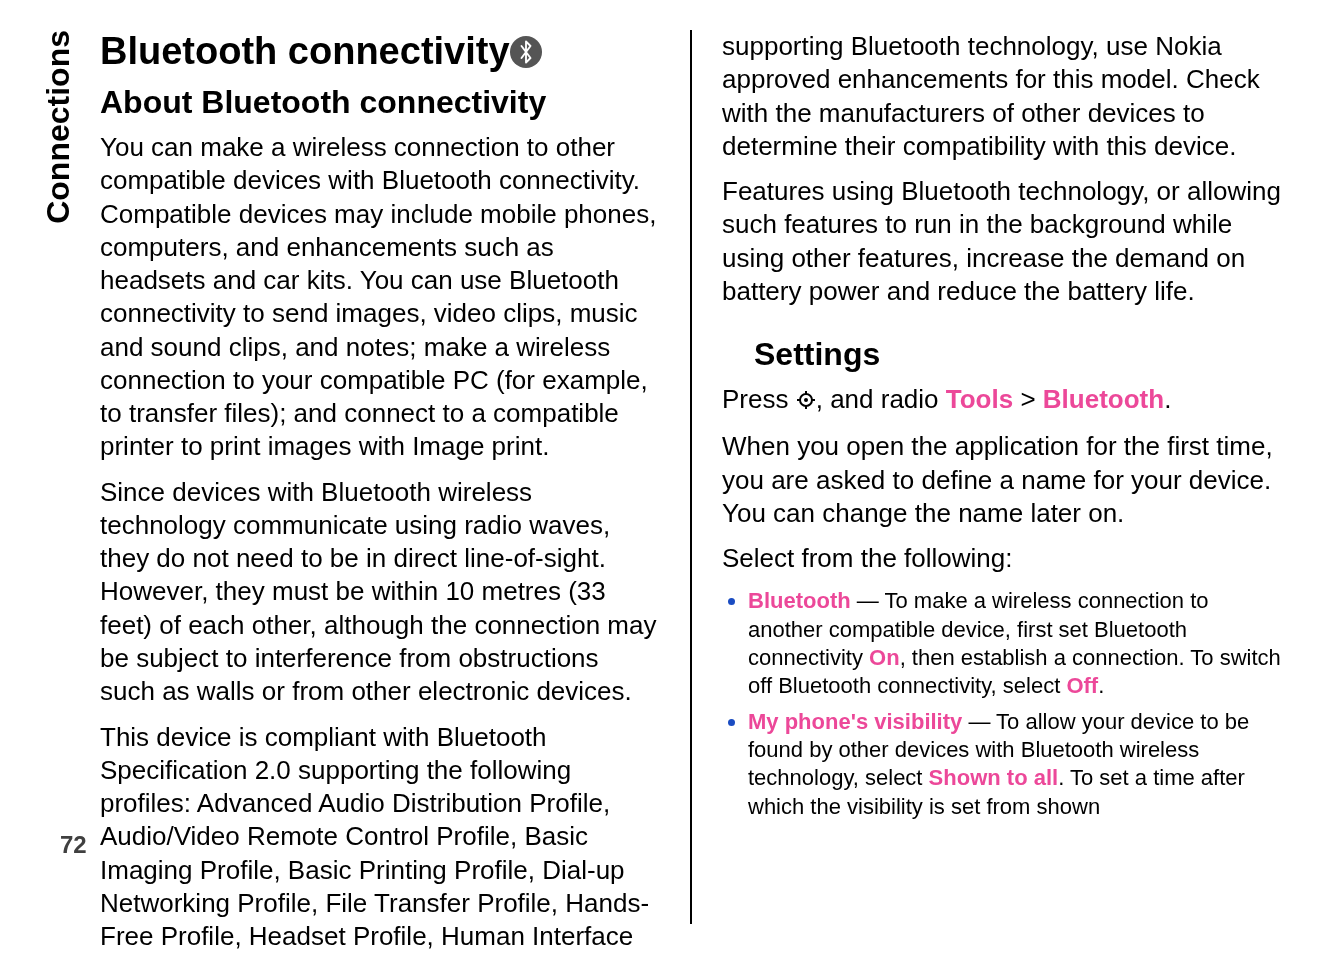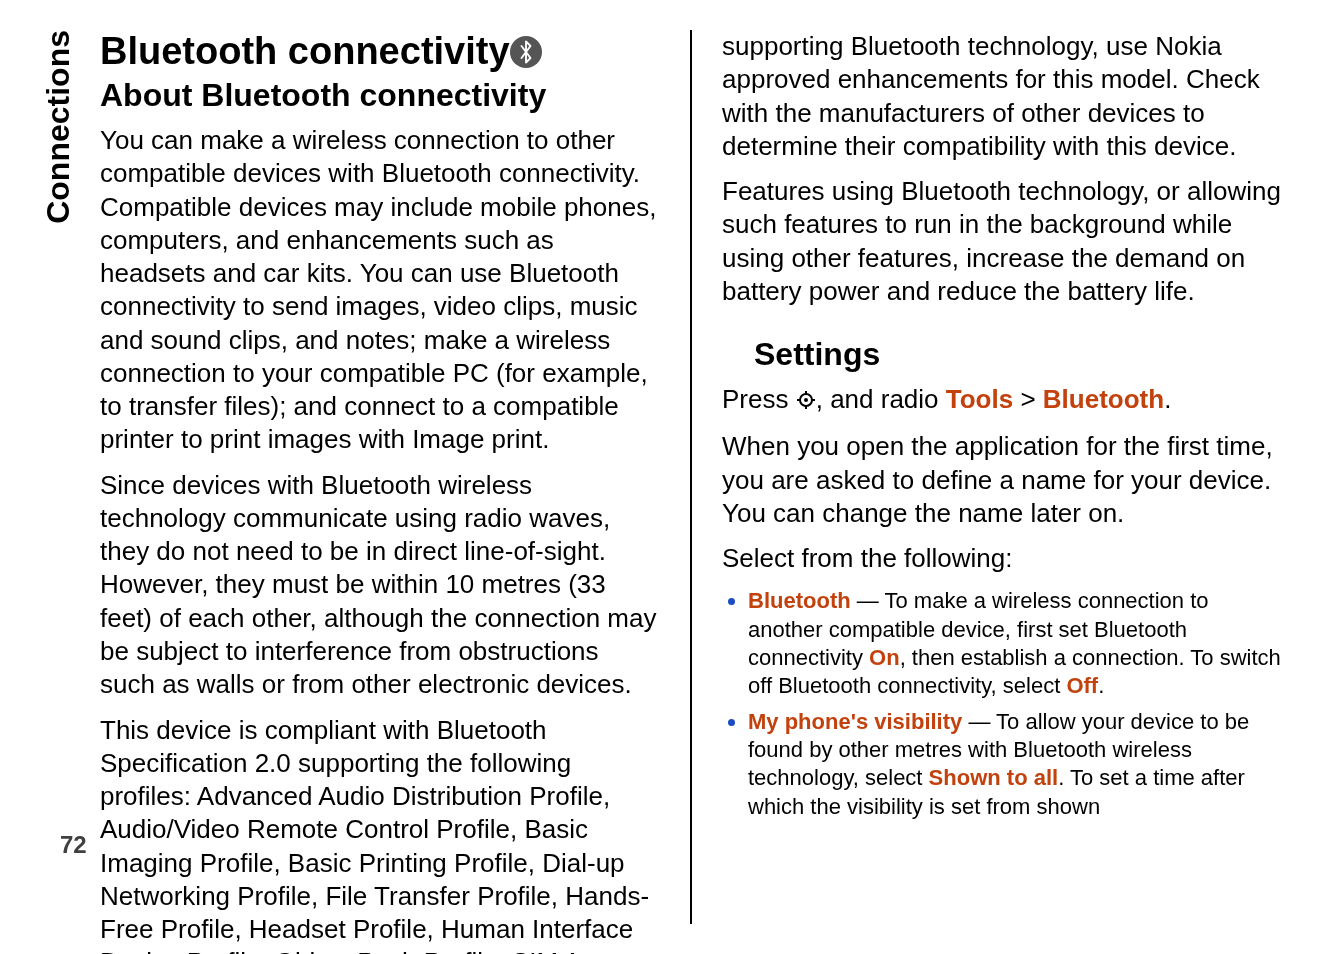--- a/index.html
+++ b/index.html
@@ -44,41 +44,41 @@
     min-width: 0;
   }
   .divider {
     width: 2px;
     background: #000;
     align-self: stretch;
   }
   h1 {
     font-size: 38px;
     font-weight: bold;
-    margin: 0 0 4px 0;
+    margin: 0 0 11px 0;
     display: flex;
     align-items: center;
   }
   h2 {
     font-size: 32px;
     font-weight: bold;
     margin: 0 0 10px 0;
   }
   h2.settings {
     margin-top: 28px;
     margin-left: 32px;
   }
   p {
     font-size: 26px;
     line-height: 1.28;
     margin: 0 0 12px 0;
   }
   .menu-label {
     font-weight: bold;
-    color: #c2410c;
+    color: #ec4899;
   }
   .link {
     color: #1a4cc2;
     text-decoration: underline;
     cursor: pointer;
   }
   ul {
     margin: 0;
     padding: 0 0 0 26px;
     font-size: 22px;
@@ -156,19 +156,19 @@
       </p>
 
       <p>When you open the application for the first time, you are asked to define a name for your device. You can change the name later on.</p>
       <p>Select from the following:</p>
 
       <ul>
         <li>
           <span class="menu-label">Bluetooth</span><span> — To make a wireless connection to another compatible device, first set Bluetooth connectivity </span><span class="menu-label">On</span><span>, then establish a connection. To switch off Bluetooth connectivity, select </span><span class="menu-label">Off</span><span>.</span>
         </li>
         <li>
-          <span class="menu-label">My phone's visibility</span><span> — To allow your device to be found by other metres with Bluetooth wireless technology, select </span><span class="menu-label">Shown to all</span><span>. To set a time after which the visibility is set from shown</span>
+          <span class="menu-label">My phone's visibility</span><span> — To allow your device to be found by other devices with Bluetooth wireless technology, select </span><span class="menu-label">Shown to all</span><span>. To set a time after which the visibility is set from shown</span>
         </li>
       </ul>
     </div>
 
   </div>
 </div>
 
 </body></html>

